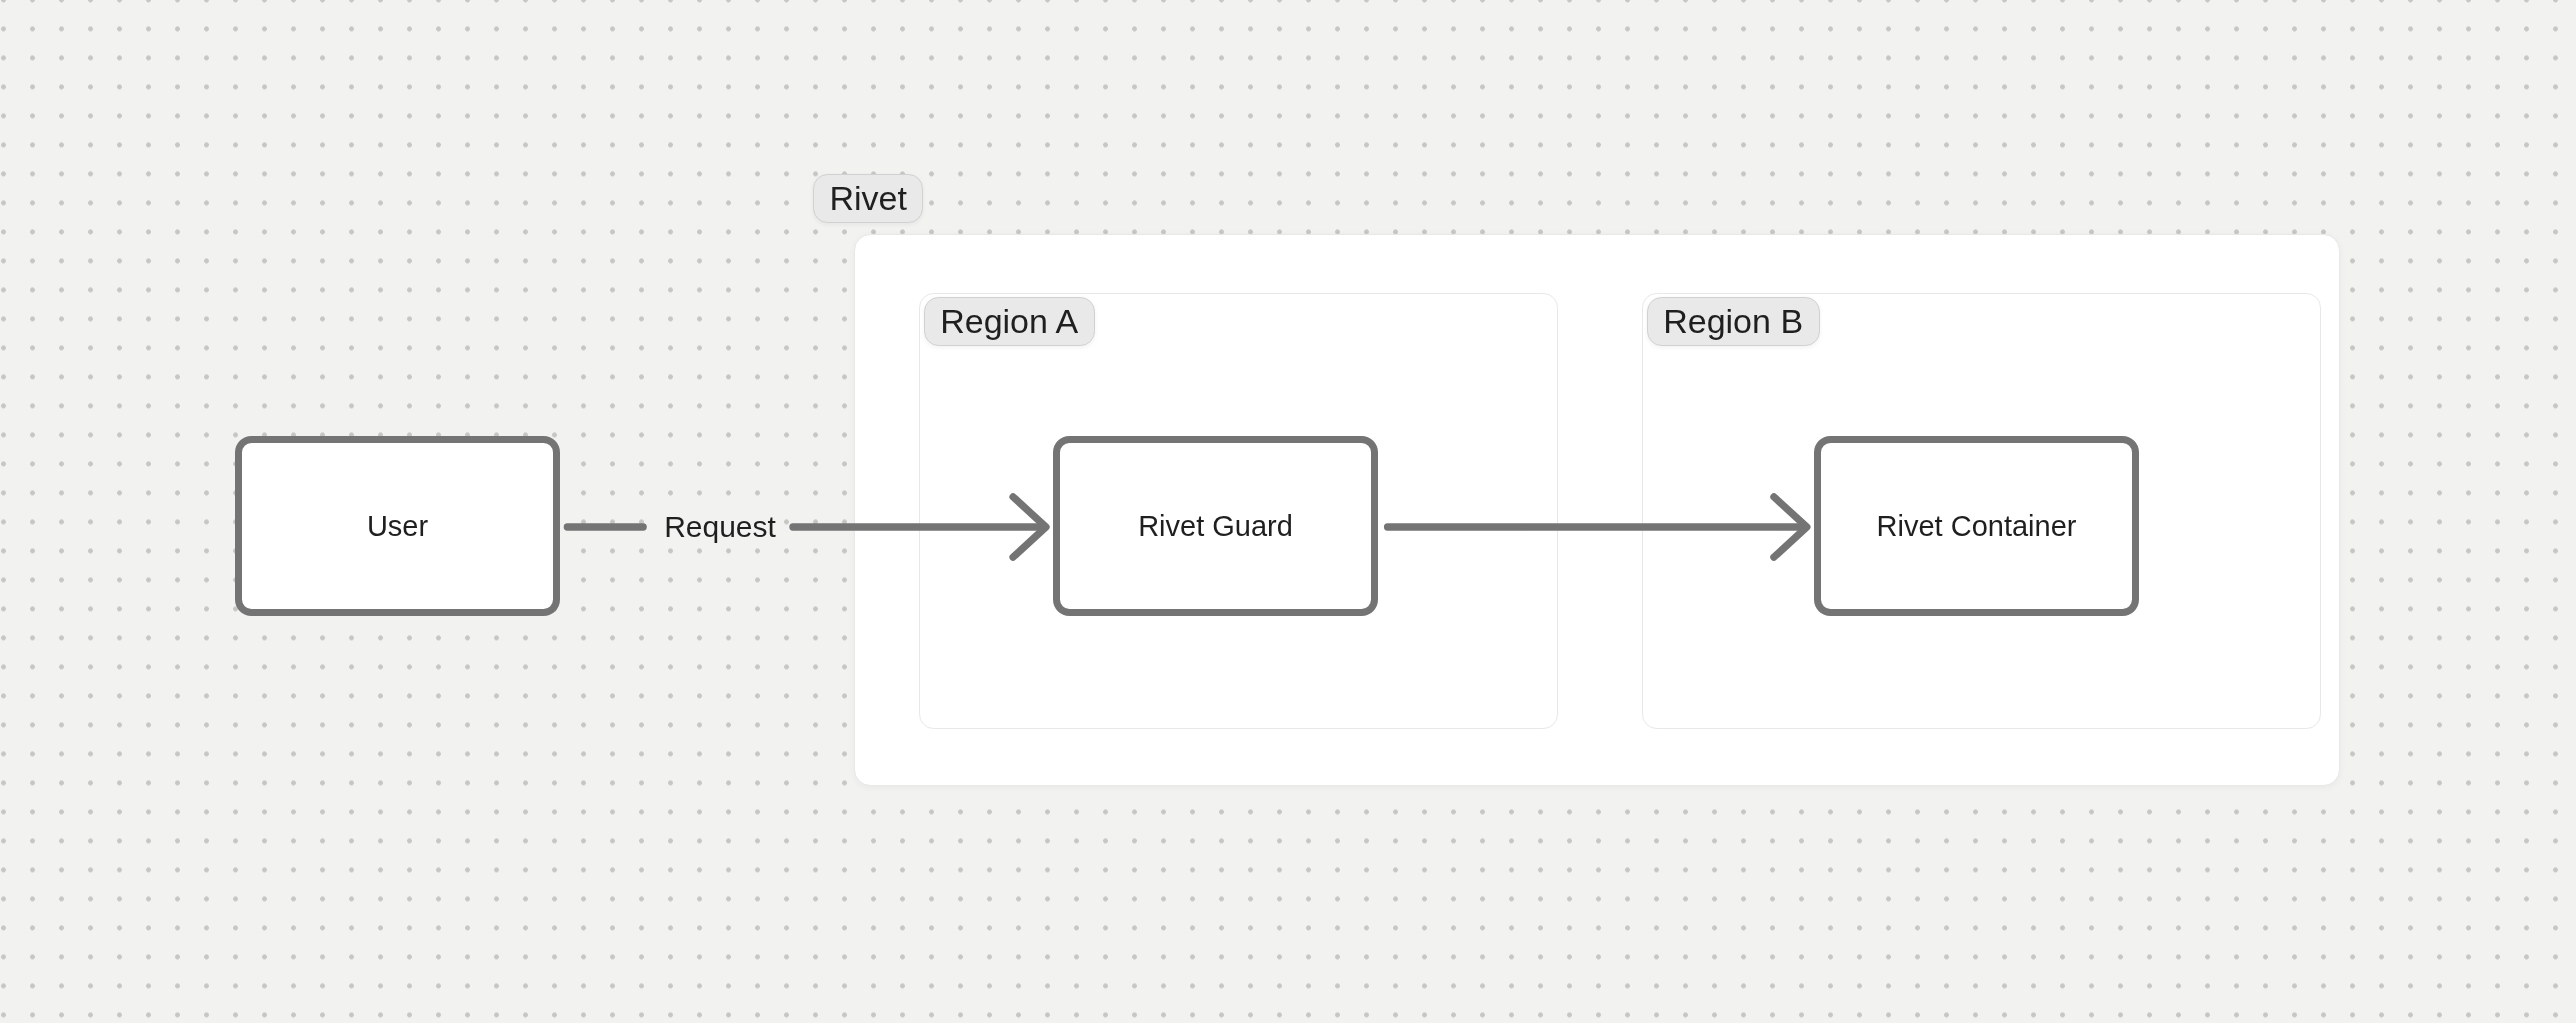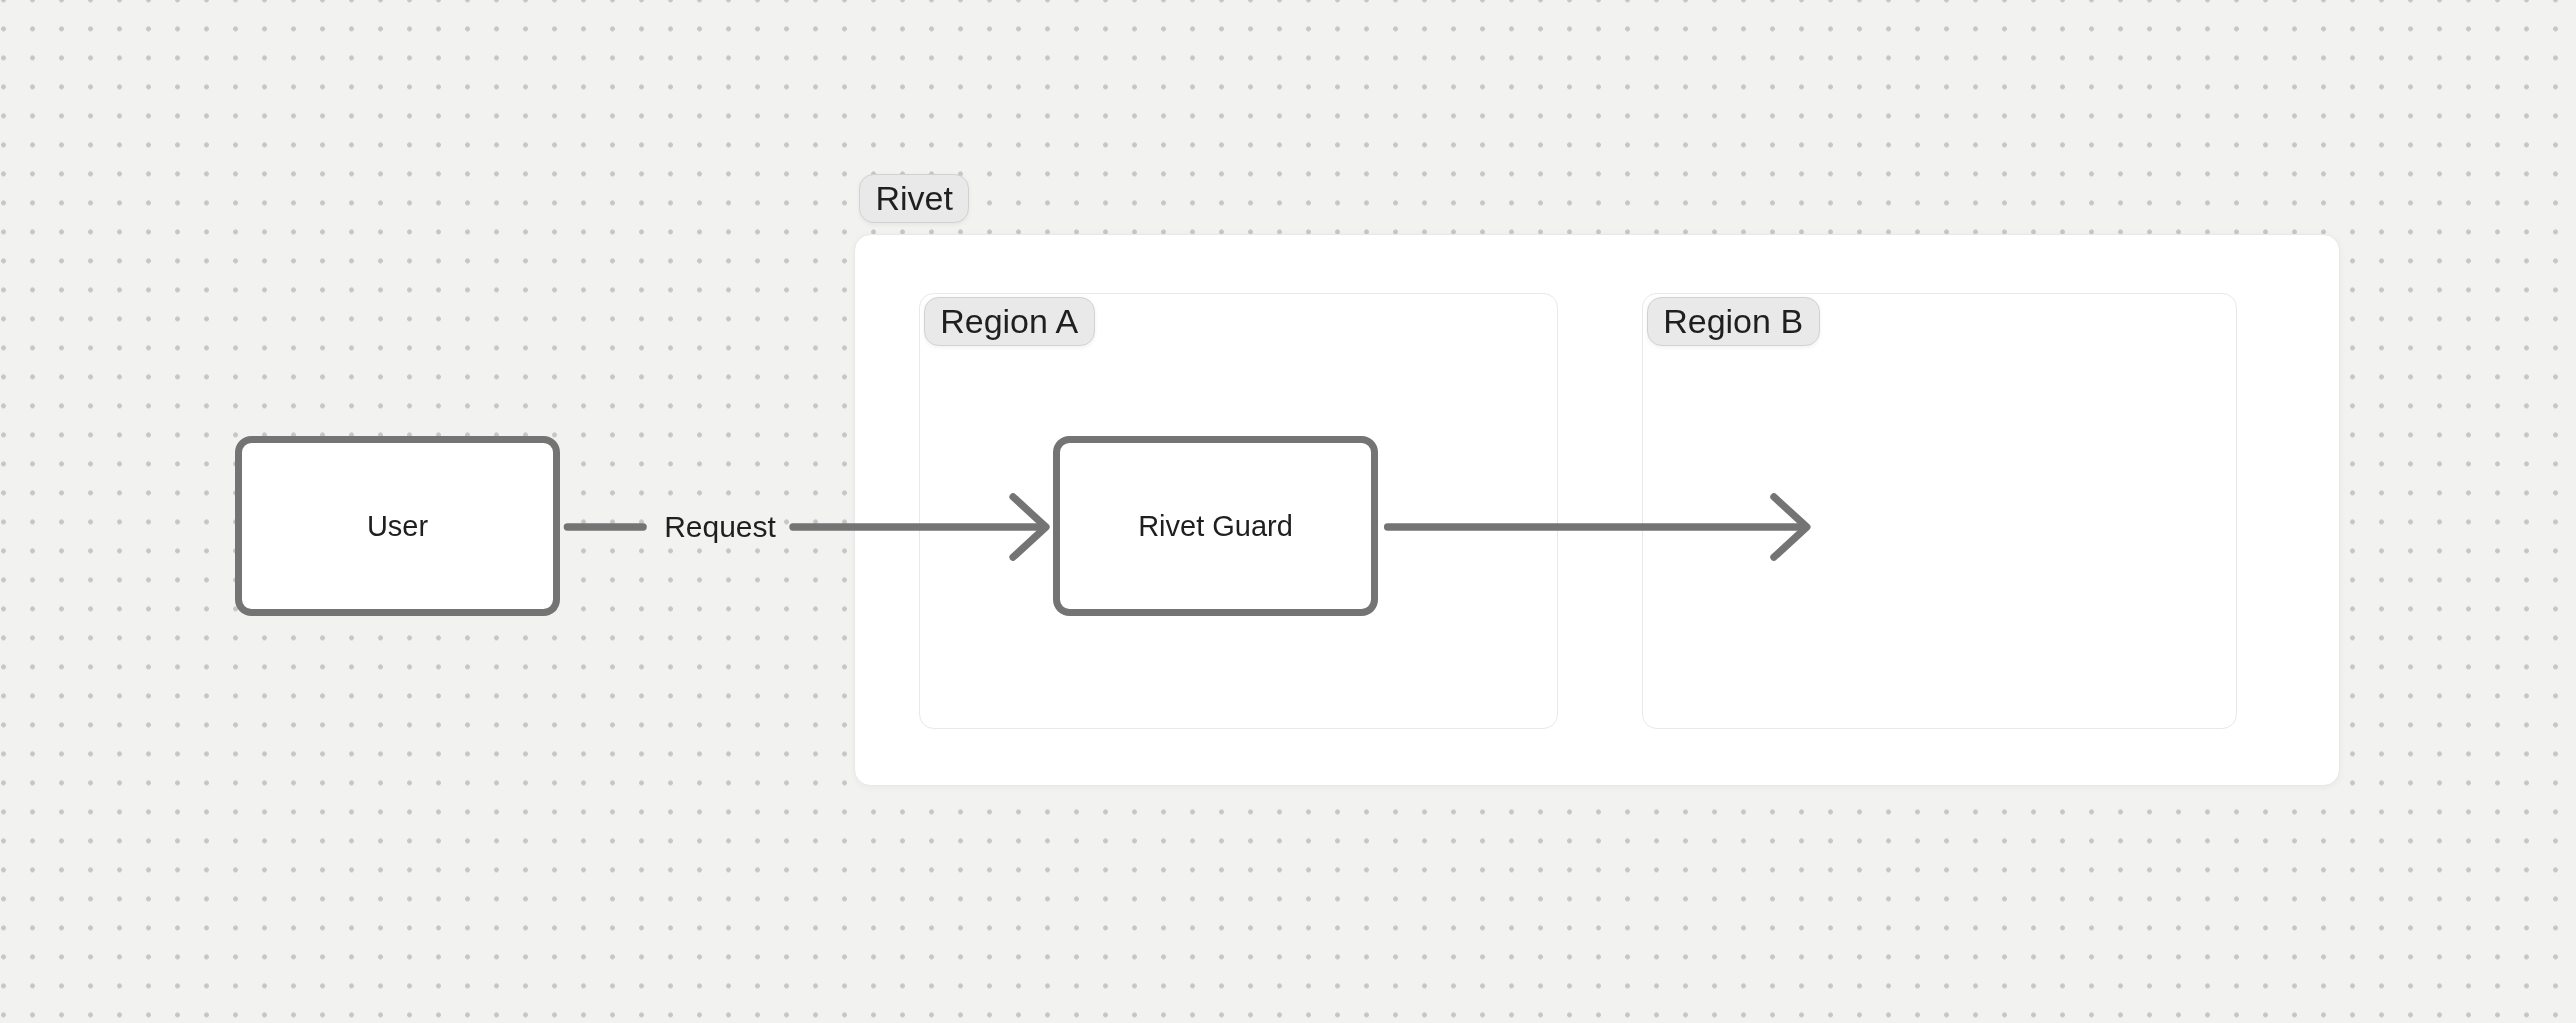--- a/index.html
+++ b/index.html
@@ -31,35 +31,35 @@
     position:absolute;background:var(--frame-bg);
     border:1.8px solid var(--frame-border);
     box-sizing:border-box;
   }
   .rivet-frame{
     left:854px;top:234px;width:1486px;height:552px;
     border-radius:16.4px;
     box-shadow:0 1.8px 7.3px rgba(0,0,0,0.04);
   }
   .region-a{left:912px;top:293px;width:639px;height:436px;border-radius:14.6px;margin-left:7px;}
-  .region-b{left:1642px;top:293px;width:595px;height:436px;border-radius:14.6px;}
+  .region-b{left:1642px;top:293px;width:679px;height:436px;border-radius:14.6px;}
   .badge{
     position:absolute;height:49px;
     display:inline-flex;align-items:center;
     padding:0 15.5px;
     background:var(--badge-bg);
     border:1.8px solid var(--badge-border);
     border-radius:14.6px;
     box-sizing:border-box;
     font-size:34px;line-height:49px;color:var(--text);
     white-space:nowrap;
     box-shadow:0 1.8px 4.6px rgba(0,0,0,0.05);
     z-index:3;
   }
-  .rivet-badge{left:859px;top:174px;}
+  .rivet-badge{left:813px;top:174px;}
   .region-badge{left:3.7px;top:2.7px;}
   .node{
     position:absolute;width:325px;height:180px;
     background:var(--node-bg);
     border:7.3px solid var(--node-border);
     border-radius:16.4px;
     box-sizing:border-box;
     display:flex;align-items:center;justify-content:center;
     font-size:29px;color:var(--text);
     z-index:4;
@@ -102,20 +102,23 @@
   </div>
 
   <div class="node node-user">
     <span>User</span>
   </div>
 
   <div class="node node-guard">
     <span>Rivet Guard</span>
   </div>
 
+  <div class="node node-container">
+    <span>Rivet Container</span>
+  </div>
 
   <svg class="edges" viewBox="0 0 2820 1120" xmlns="http://www.w3.org/2000/svg">
     <path class="edge-path" d="M621 577 H704"></path>
     <path class="edge-path" d="M868 577 H1138"></path>
     <path class="edge-path" d="M1109 544 L1145 577 L1109 610"></path>
     <path class="edge-path" d="M1519 577 H1971"></path>
     <path class="edge-path" d="M1942 544 L1978 577 L1942 610"></path>
   </svg>
 
   <div class="edge-label">Request</div>

